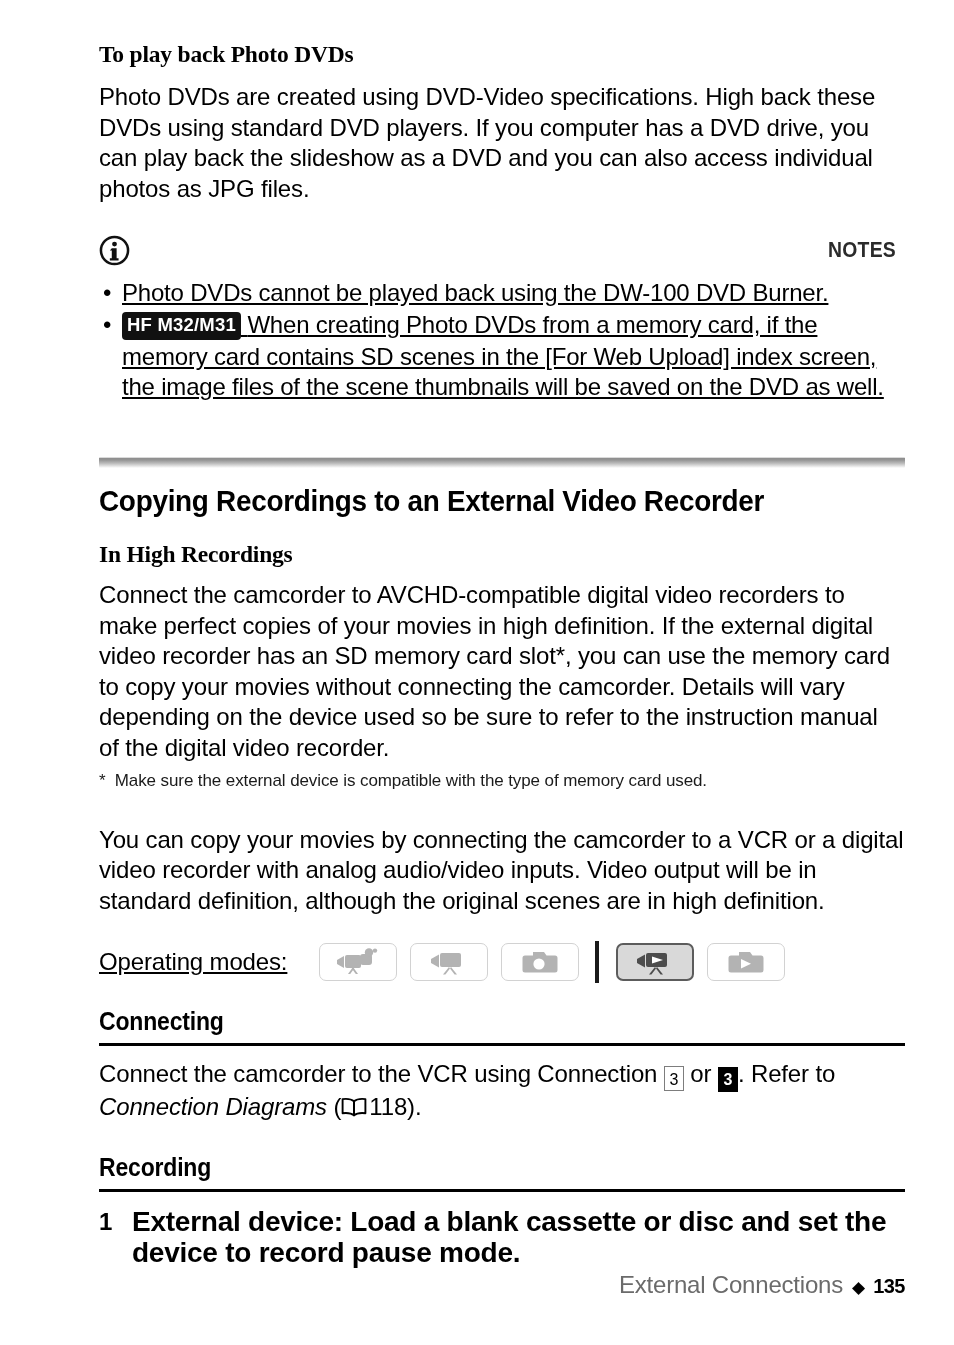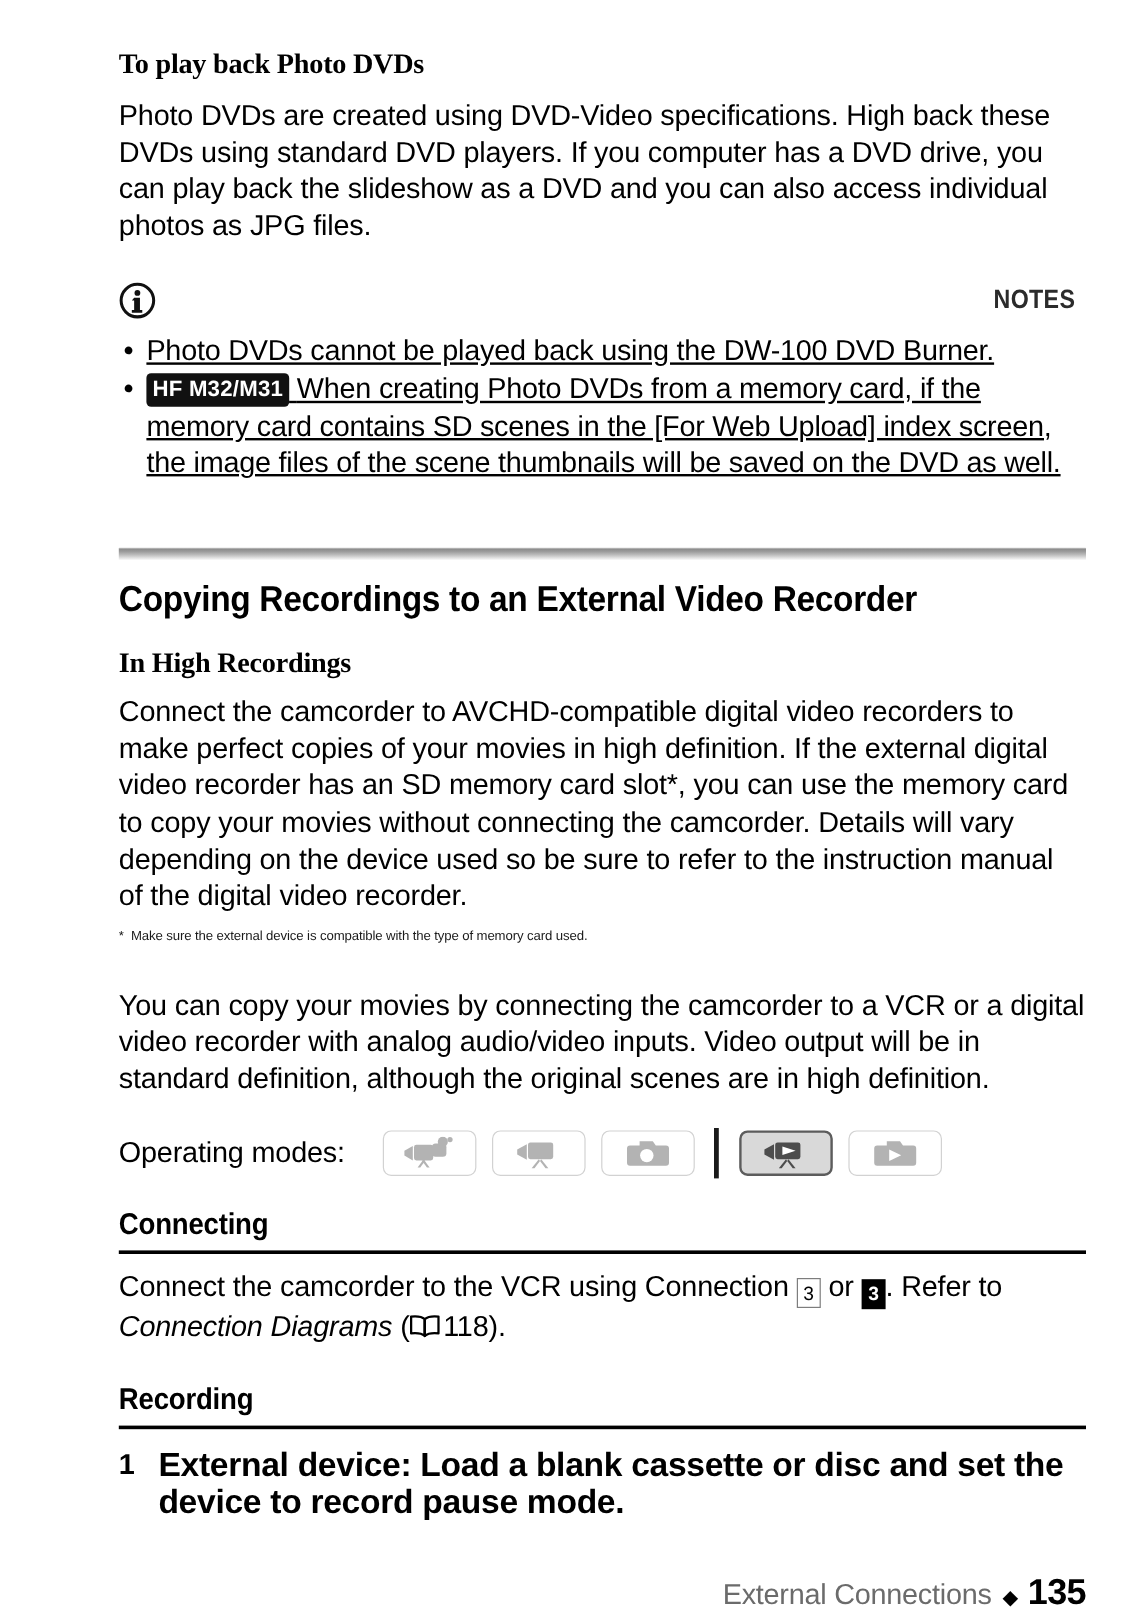--- a/index.html
+++ b/index.html
@@ -37,21 +37,21 @@
     margin: 0;
     font-family: Liberation Serif, serif;
   }
   .body-p {
     font-size: 24px;
     line-height: 30.6px;
     letter-spacing: -0.15px;
     margin: 0;
   }
   .footnote {
-    font-size: 11px;
+    font-size: 17px;
     line-height: 22px;
     letter-spacing: -0.1px;
     margin: 0;
     color: #1a1a1a;
   }
 
   
   .notes-head {
     display: flex;
     align-items: center;
@@ -134,20 +134,21 @@
 
   
   .op-row {
     display: flex;
     align-items: center;
   }
   .op-label {
     font-size: 24px;
     letter-spacing: -0.15px;
     margin-right: 32px;
+    text-decoration: underline;
   }
   .mode-btn {
     width: 78px;
     height: 38px;
     border: 1.5px solid #d2d2d2;
     border-radius: 7px;
     background: #ffffff;
     display: flex;
     align-items: center;
     justify-content: center;
@@ -231,34 +232,33 @@
   }
 
   
   .footer {
     position: absolute;
     right: 49px;
     top: 1271px;
     display: flex;
     align-items: baseline;
     justify-content: flex-end;
-    margin-top: 40px;
   }
   .footer-sec {
     font-size: 24px;
     color: #6b6b6b;
     letter-spacing: -0.2px;
   }
   .footer-diamond {
     font-size: 17px;
     color: #000000;
     margin: 0 8px 0 9px;
   }
   .footer-page {
-    font-size: 30px;
+    font-size: 20px;
     font-weight: bold;
     color: #000000;
     letter-spacing: -0.5px;
   }
 </style>
 </head>
 <body>
 
 <div class="page">
   <div class="content">

